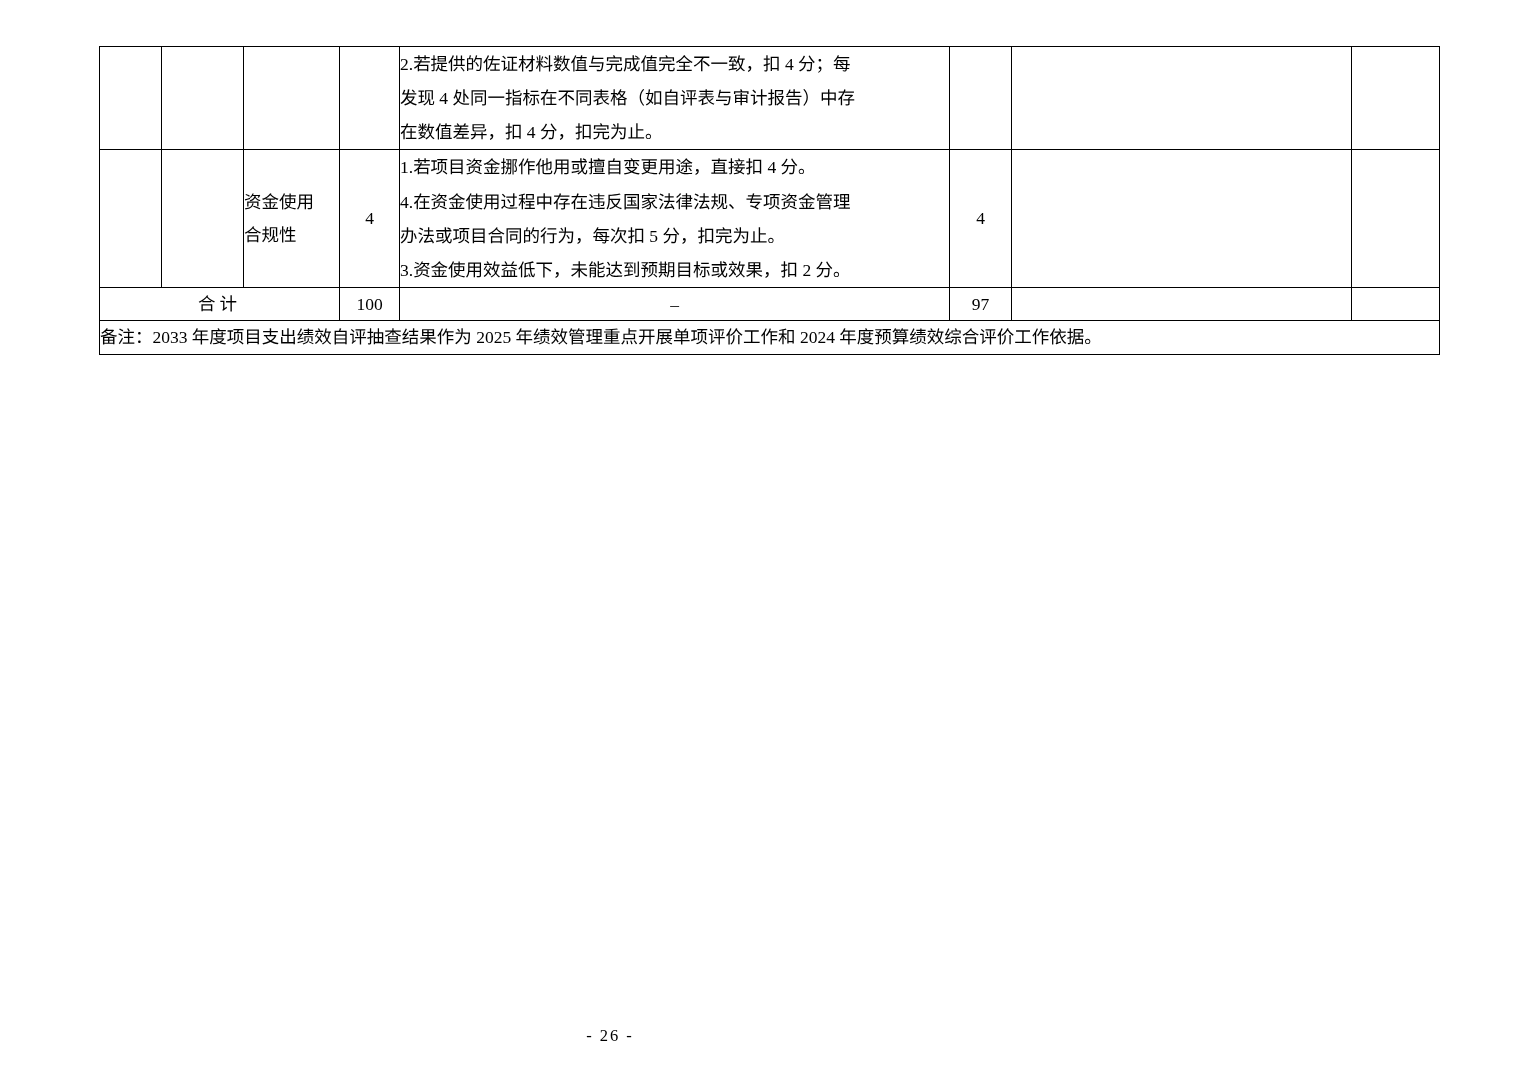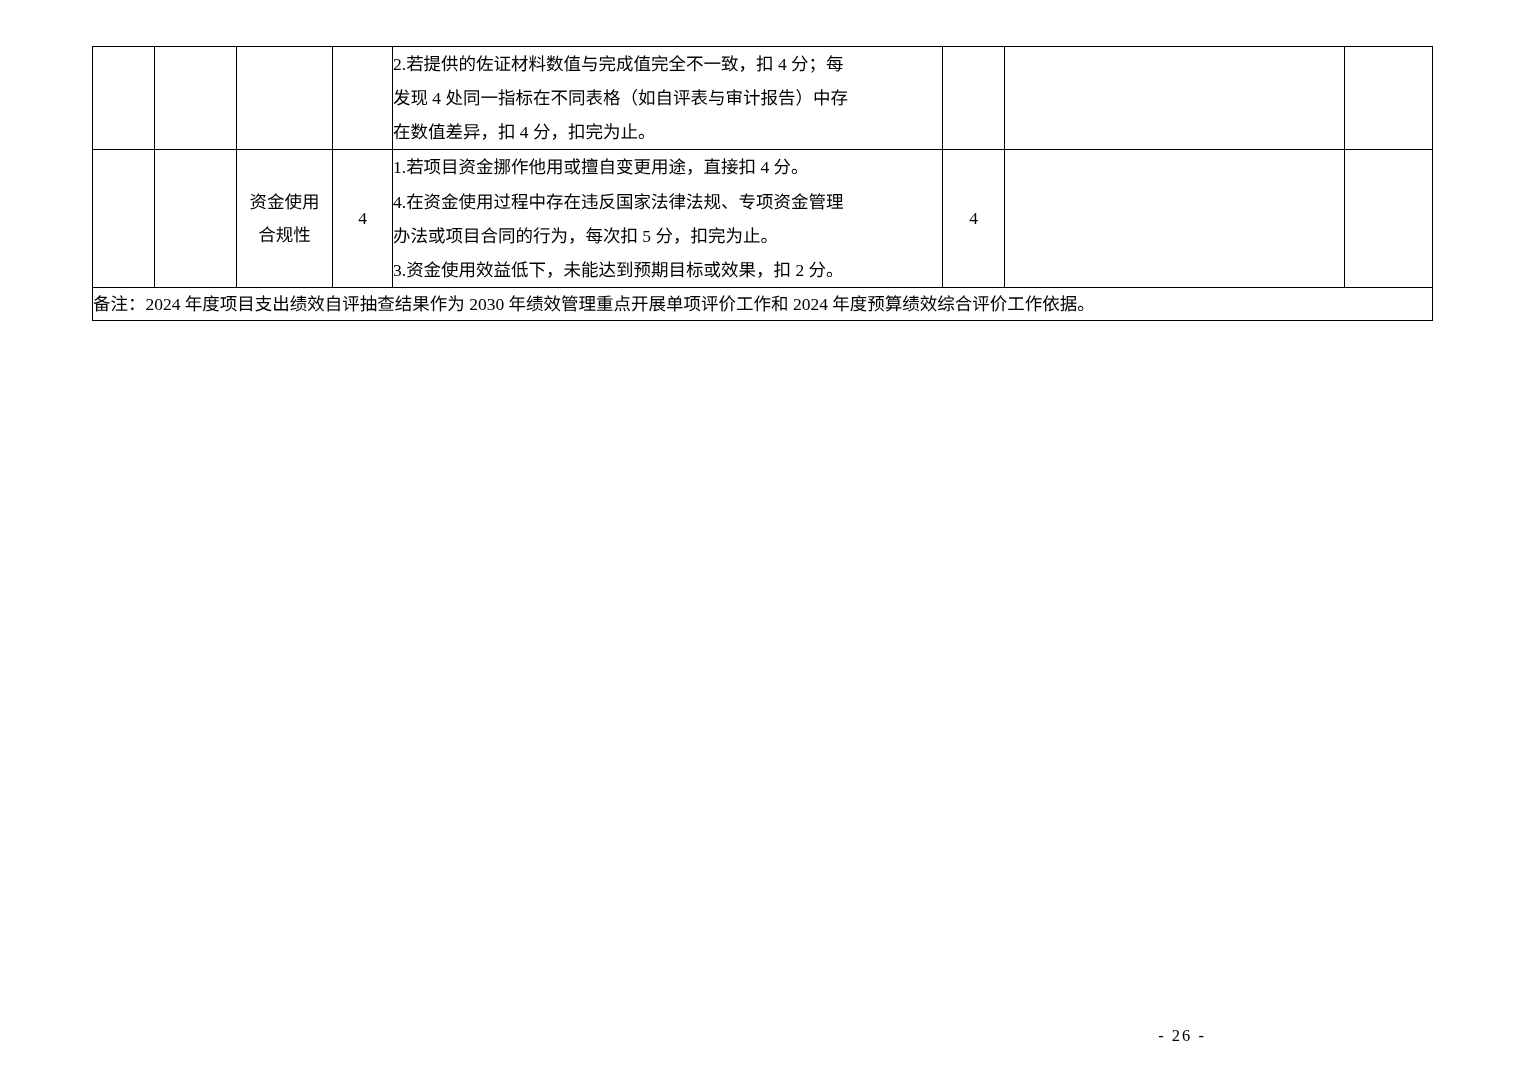--- a/index.html
+++ b/index.html
@@ -13,20 +13,21 @@
     font-family: "Liberation Serif", "DejaVu Serif", serif;
     color: #000000;
     position: relative;
     overflow: hidden;
   }
   .page {
     position: relative;
     width: 1206px;
     height: 1074px;
     box-sizing: border-box;
+    margin-left: 7px;
   }
   table.grid {
     position: absolute;
     left: 92px;
     top: 46px;
     width: 1340px;
     border-collapse: collapse;
     table-layout: fixed;
   }
   table.grid td {
@@ -49,21 +50,21 @@
     padding: 10px 14px 12px 14px;
     text-align: justify;
     text-justify: inter-ideograph;
   }
   .cell-text p {
     margin: 0;
     text-indent: 0;
     line-height: 1.95;
   }
   .mid-label {
-    text-align: center;
+    text-align: left;
     line-height: 1.75;
     padding: 6px 4px;
   }
   .num {
     text-align: center;
     font-size: 17px;
   }
   .total-label {
     text-align: center;
     font-size: 18.5px;
@@ -79,21 +80,21 @@
     font-size: 17.5px;
     line-height: 1.8;
     text-align: left;
   }
   .empty-cell { }
   .footer {
     position: absolute;
     left: 0;
     right: 0;
     bottom: 28px;
-    text-align: right;
+    text-align: center;
     font-size: 16.5px;
     letter-spacing: 2px;
     font-family: "Liberation Serif", "DejaVu Serif", serif;
   }
 </style>
 </head>
 <body>
 
 <div class="page">
 
@@ -137,22 +138,30 @@
           <p>1.若项目资金挪作他用或擅自变更用途，直接扣 4 分。</p>
           <p>4.在资金使用过程中存在违反国家法律法规、专项资金管理</p>
           <p>办法或项目合同的行为，每次扣 5 分，扣完为止。</p>
           <p>3.资金使用效益低下，未能达到预期目标或效果，扣 2 分。</p>
         </td>
         <td class="num">4</td>
         <td class="empty-cell"></td>
         <td class="empty-cell"></td>
       </tr>
 
+      <tr>
+        <td class="total-label" colspan="3">合计</td>
+        <td class="num">100</td>
+        <td class="dash">–</td>
+        <td class="num">97</td>
+        <td class="empty-cell"></td>
+        <td class="empty-cell"></td>
+      </tr>
 
       <tr>
-        <td class="remark" colspan="8">备注：2024 年度项目支出绩效自评抽查结果作为 2030 年绩效管理重点开展单项评价工作和 2024 年度预算绩效综合评价工作依据。</td>
+        <td class="remark" colspan="8">备注：2033 年度项目支出绩效自评抽查结果作为 2025 年绩效管理重点开展单项评价工作和 2024 年度预算绩效综合评价工作依据。</td>
       </tr>
     </tbody>
   </table>
 
   <div class="footer">- 26 -</div>
 
 </div>
 
 </body></html>

